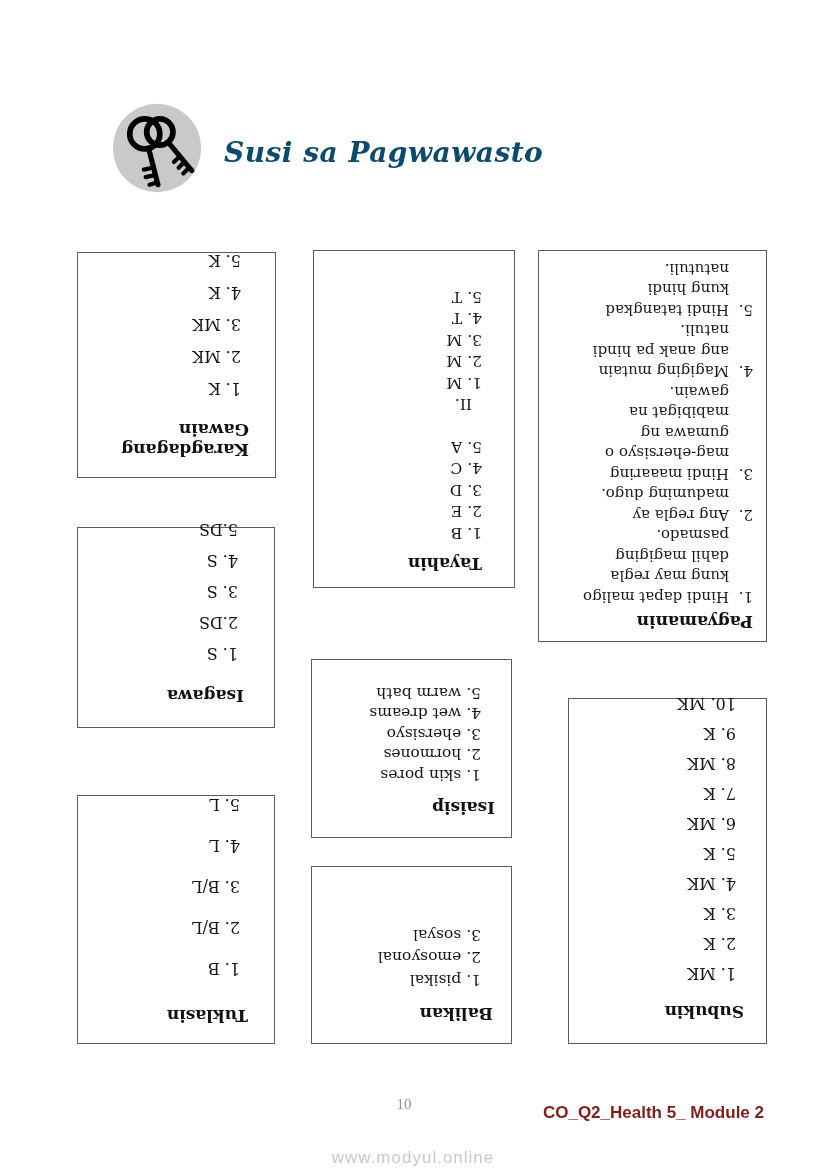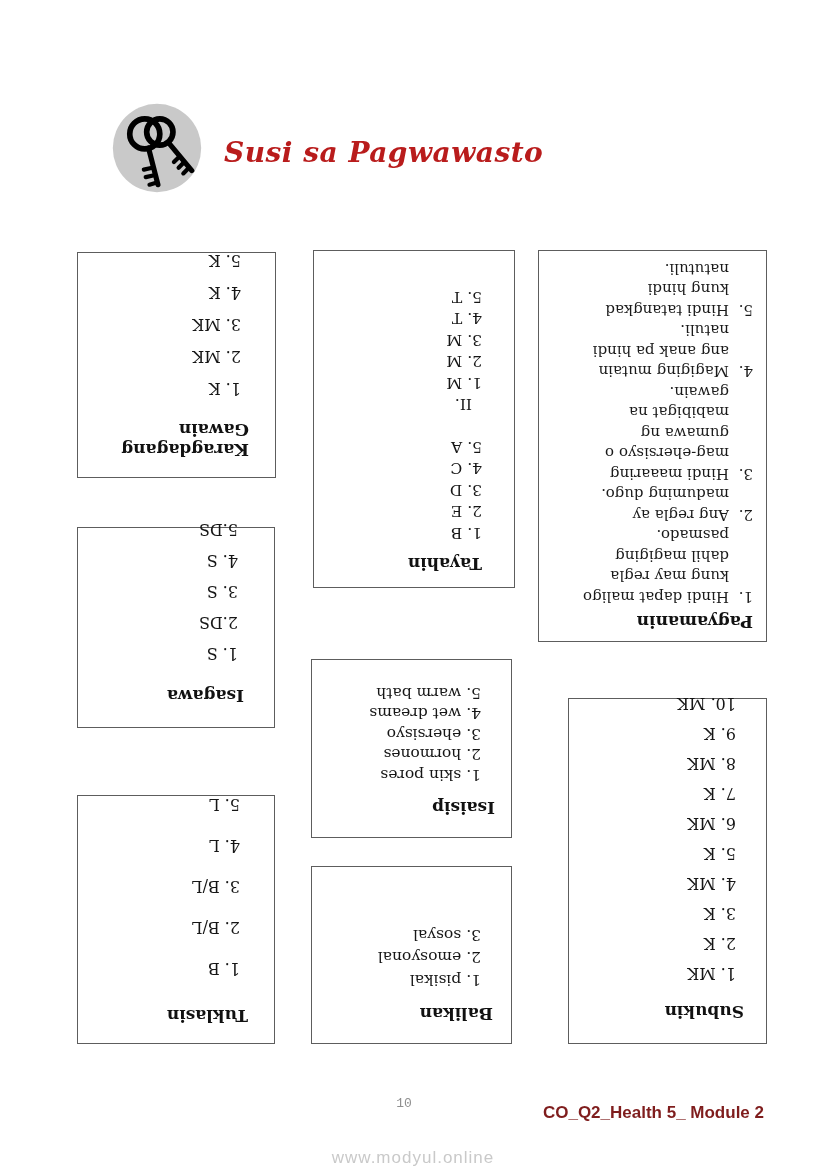--- a/index.html
+++ b/index.html
@@ -6,21 +6,21 @@
   body {
     width:826px; height:1169px; position:relative; background:#ffffff;
     font-family:"DejaVu Serif", serif; color:#1a1a1a; overflow:hidden;
   }
   .page { position:absolute; inset:0; }
 
   
   .key-badge { position:absolute; left:110px; top:101px; width:94px; height:94px; }
   .page-title {
     position:absolute; left:224px; top:136px;
-    font-size:28px; font-weight:bold; font-style:italic; letter-spacing:.5px; color:#b91c1c;
+    font-size:28px; font-weight:bold; font-style:italic; letter-spacing:.5px; color:#0c4a6e;
     font-family:"DejaVu Serif", serif;
   }
 
   
   .box { position:absolute; border:1.5px solid #5d5d5d; box-sizing:border-box; background:#fff; }
   .flip { width:100%; height:100%; box-sizing:border-box; transform:rotate(180deg); }
   .box-title { font-weight:bold; font-size:17px; line-height:20px; white-space:pre-line; color:#111; }
   .ans { color:#161616; }
 
   
@@ -71,21 +71,21 @@
   .pos-c { left:538px; top:250px; width:229px; height:392px; }
   .pos-d { left:77px;  top:527px; width:198px; height:201px; }
   .pos-e { left:311px; top:659px; width:201px; height:179px; }
   .pos-f { left:568px; top:698px; width:199px; height:346px; }
   .pos-g { left:77px;  top:795px; width:198px; height:249px; }
   .pos-h { left:311px; top:866px; width:201px; height:178px; }
 
   
   .page-number {
     position:absolute; left:0; right:18px; top:1096px; text-align:center;
-    font-family:Liberation Mono, monospace; font-size:13px; color:#8f8f8f;
+    font-family:Liberation Serif, serif; font-size:15px; color:#8f8f8f;
   }
   .watermark {
     position:absolute; left:0; right:0; top:1148px; text-align:center;
     font-family:"Liberation Sans", sans-serif; font-size:17px; color:#c9c9c9; letter-spacing:1px;
   }
   .module-label {
     position:absolute; right:62px; top:1103px;
     font-family:"Liberation Sans", sans-serif; font-size:17px; font-weight:bold; color:#7f1d1d;
   }
 </style>

